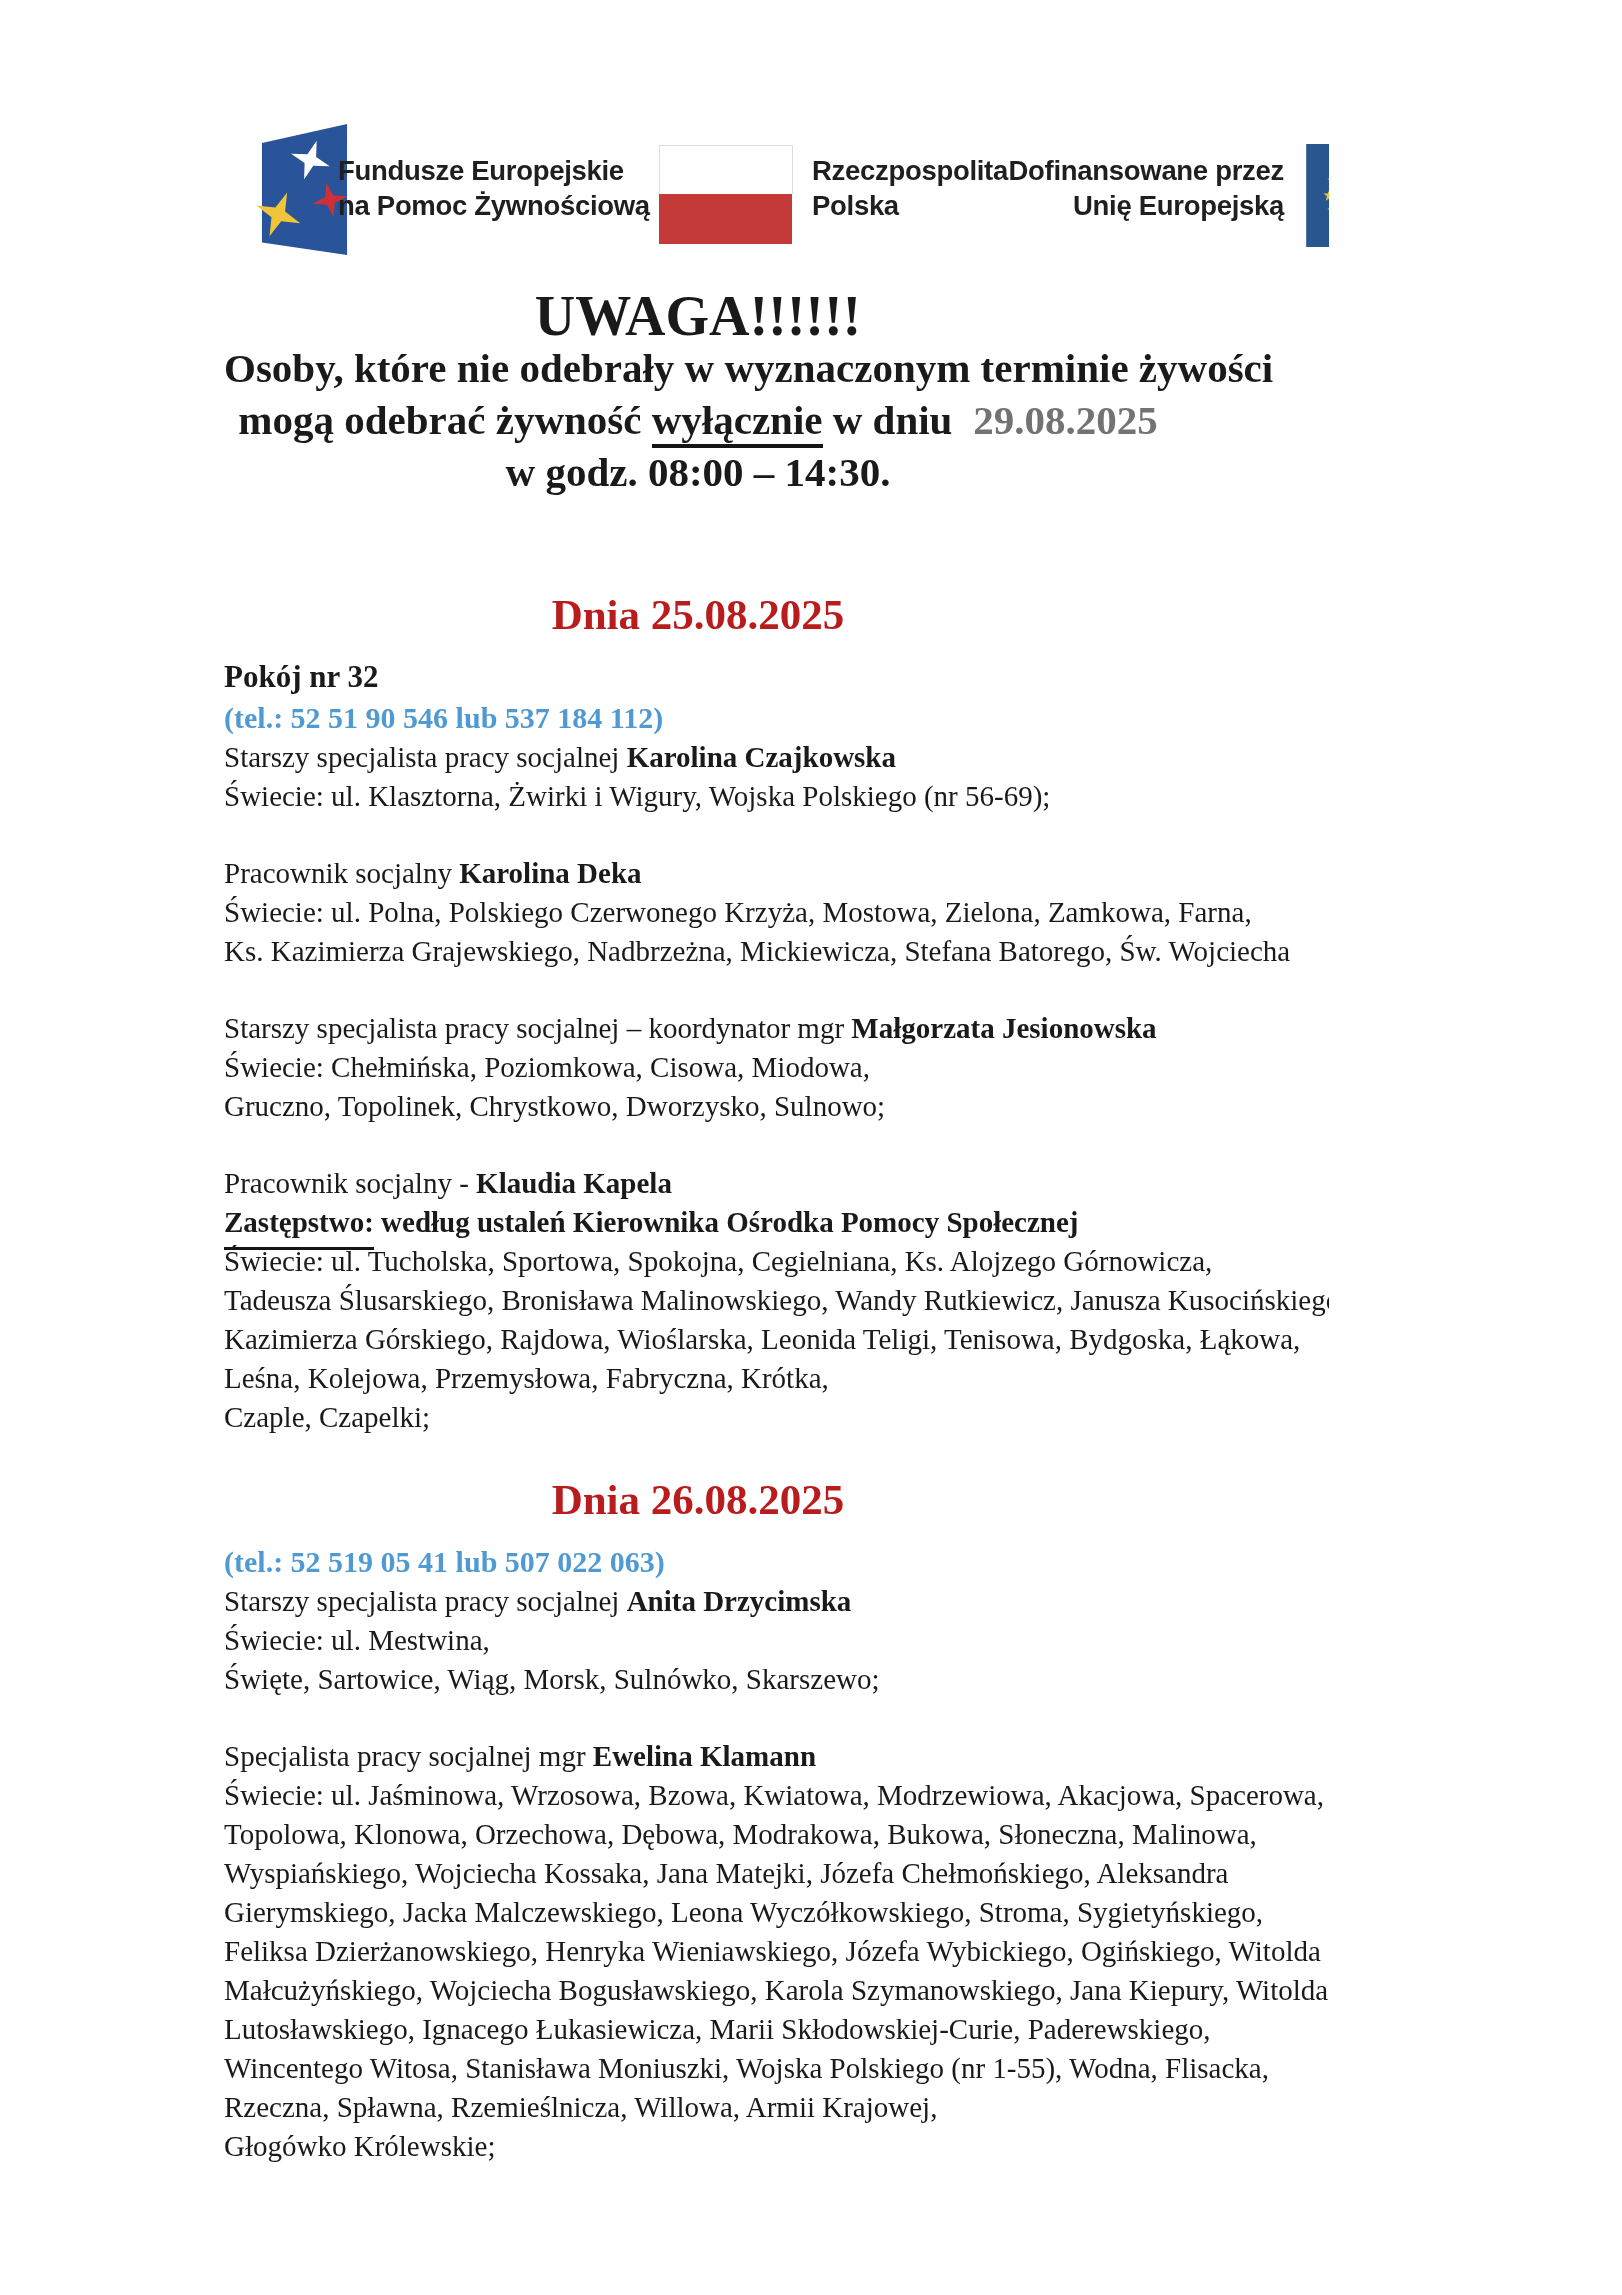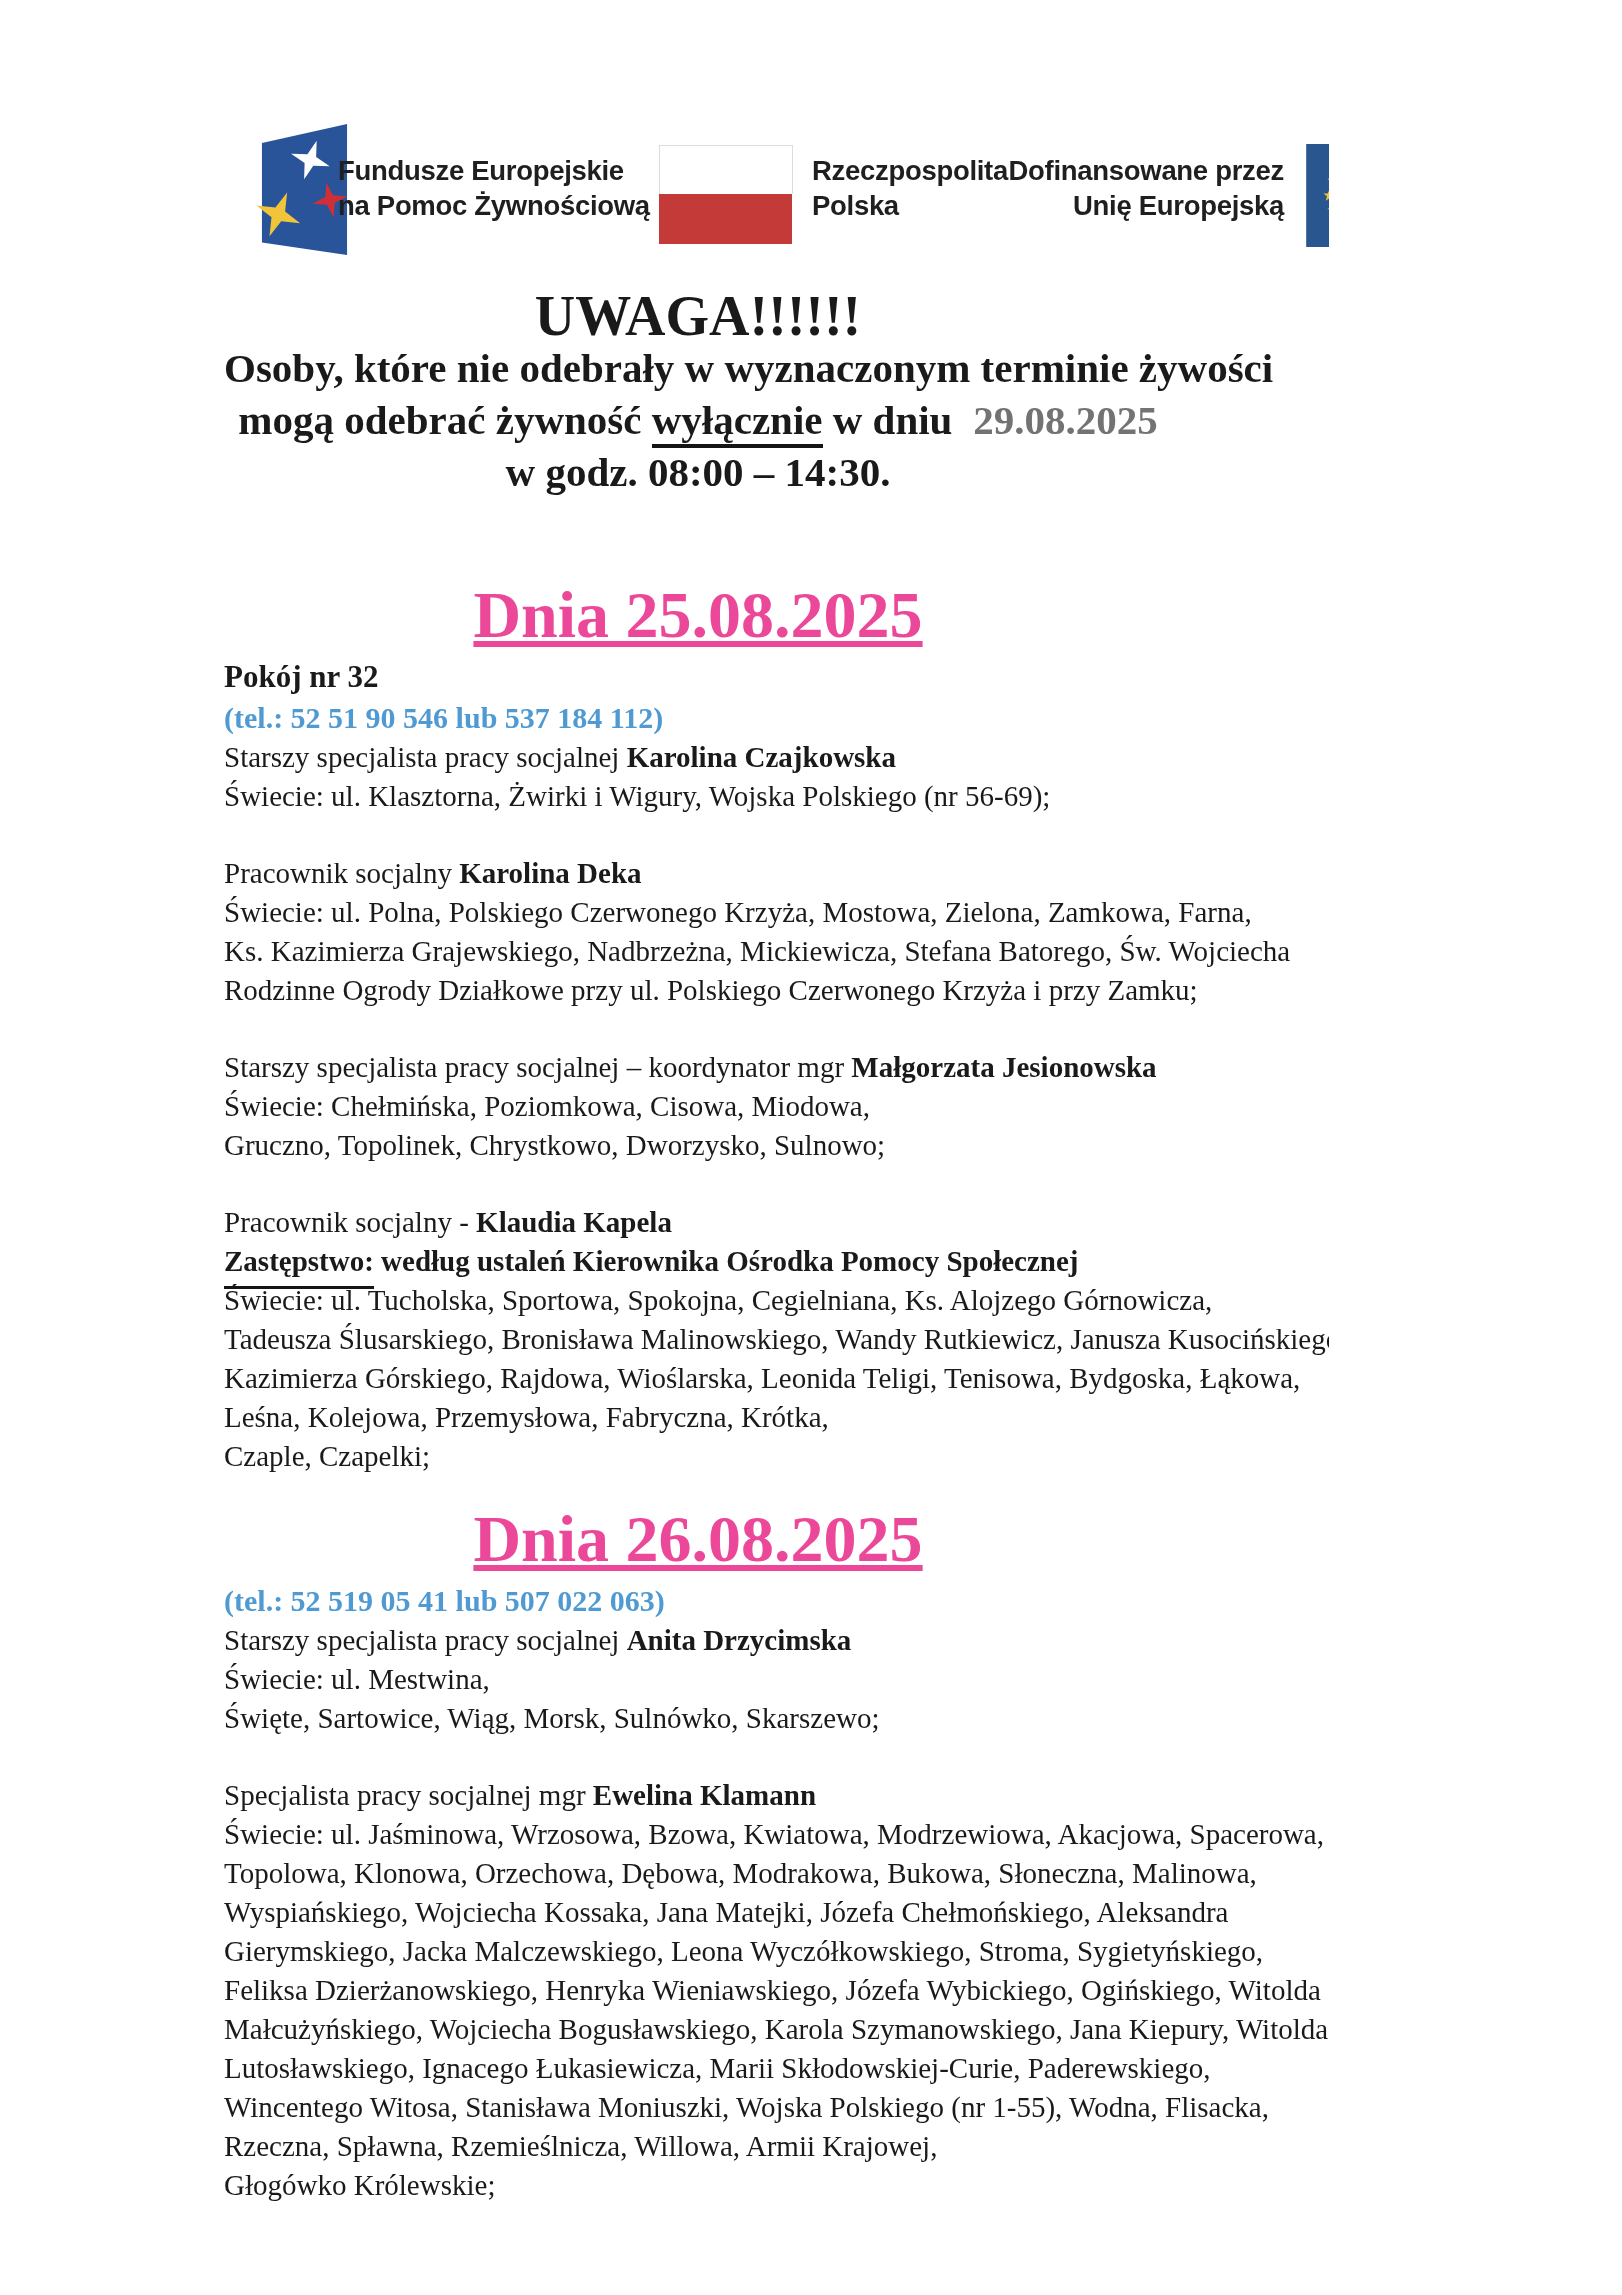--- a/index.html
+++ b/index.html
@@ -35,22 +35,22 @@
   .eu-flag{position:absolute;left:1298px;top:144px;}
   
   .content{padding:290px 157px 0 216px;}
   .notice{text-align:center;font-weight:bold;}
   .notice-title{font-size:56px;line-height:52px;}
   .notice-line{font-size:41px;line-height:52px;white-space:nowrap;}
   .u-thick{border-bottom:4.6px solid #151515;padding-bottom:0.7px;}
   .red-date{color:#737373;margin-left:10.5px;}
   
   .date-heading{
-    text-align:center;color:#ec4899;font-weight:bold;
-    font-size:66px;line-height:65px;margin:84px 0 9.2px 0;text-decoration:underline;
+    text-align:center;color:#b91c1c;font-weight:bold;
+    font-size:43px;line-height:65px;margin:84px 0 9.2px 0;
   }
   .section-2 .date-heading{margin-top:30px;}
   .room{font-size:31px;line-height:41px;font-weight:bold;white-space:nowrap;}
   .phone{font-size:30px;line-height:41px;font-weight:bold;color:#4f9ad2;white-space:nowrap;}
   .entry{margin:0;}
   .entry + .entry{margin-top:38px;}
   .line{font-size:29px;line-height:39px;white-space:nowrap;}
   .line b{font-weight:bold;}
   .bold-line{font-weight:bold;}
   .u-label{border-bottom:3.9px solid #151515;padding-bottom:9px;}
@@ -123,21 +123,20 @@
 
       <div class="entry">
         <div class="line"><span>Starszy specjalista pracy socjalnej </span><b>Karolina Czajkowska</b></div>
         <div class="line">Świecie: ul. Klasztorna, Żwirki i Wigury, Wojska Polskiego (nr 56-69);</div>
       </div>
 
       <div class="entry">
         <div class="line"><span>Pracownik socjalny </span><b>Karolina Deka</b></div>
         <div class="line">Świecie: ul. Polna, Polskiego Czerwonego Krzyża, Mostowa, Zielona, Zamkowa, Farna,</div>
         <div class="line">Ks. Kazimierza Grajewskiego, Nadbrzeżna, Mickiewicza, Stefana Batorego, Św. Wojciecha</div>
-        <div class="line">Rodzinne Ogrody Działkowe przy ul. Polskiego Czerwonego Krzyża i przy Zamku;</div>
       </div>
 
       <div class="entry">
         <div class="line"><span>Starszy specjalista pracy socjalnej – koordynator mgr </span><b>Małgorzata Jesionowska</b></div>
         <div class="line">Świecie: Chełmińska, Poziomkowa, Cisowa, Miodowa,</div>
         <div class="line">Gruczno, Topolinek, Chrystkowo, Dworzysko, Sulnowo;</div>
       </div>
 
       <div class="entry">
         <div class="line"><span>Pracownik socjalny - </span><b>Klaudia Kapela</b></div>

